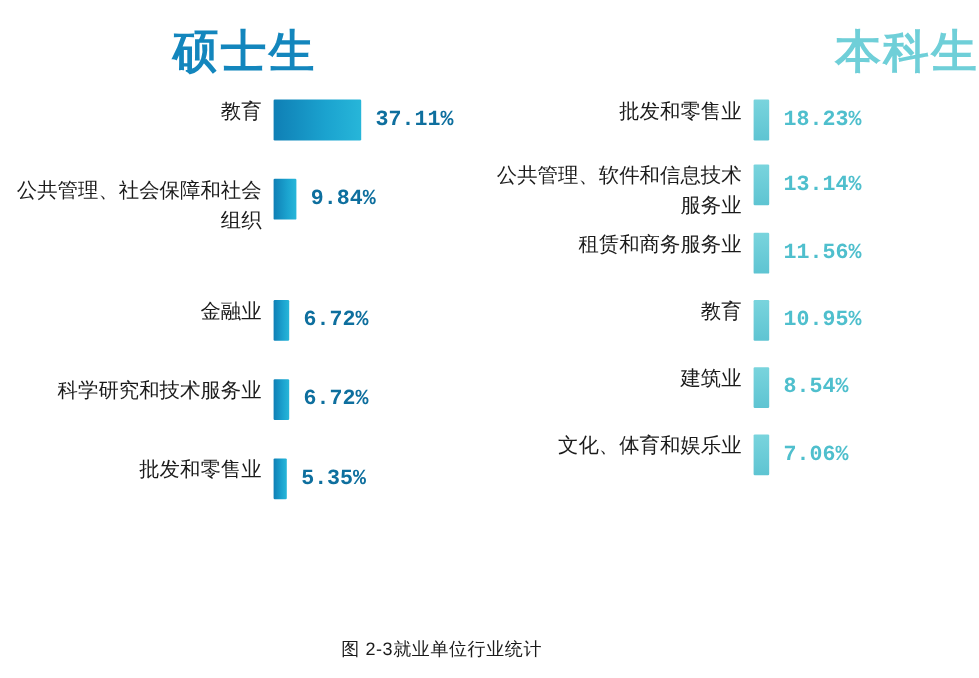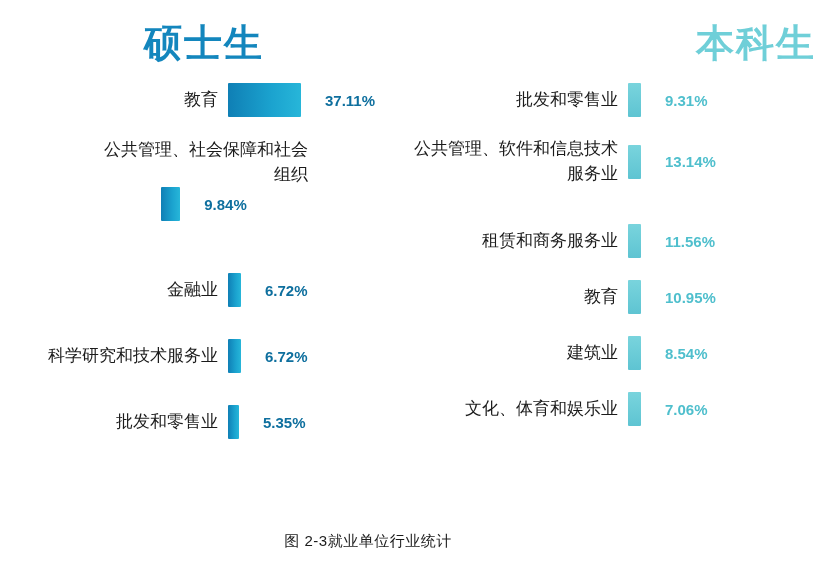--- a/index.html
+++ b/index.html
@@ -38,22 +38,23 @@
   }
   .title-left  { color: #1386bd; }
   .title-right { color: #6fcfd8; text-align: right; }
 
   .rows {
     position: relative;
     margin-top: 10px;
   }
   .row {
     display: flex;
-    align-items: center;
+    align-items: flex-start;
     width: 100%;
+    font-family: Liberation Mono, monospace;
   }
   .row-label {
     flex: 0 0 auto;
     text-align: right;
     font-size: 17px;
     line-height: 1.45;
     color: #1b1b1b;
     padding-right: 10px;
   }
   .panel-left .row-label  { width: 218px; }
@@ -71,23 +72,23 @@
   .bar-left {
     background: linear-gradient(90deg, #0f7fb5 0%, #1ba3cf 60%, #27b6d9 100%);
     height: 34px;
   }
   .bar-right {
     background: linear-gradient(180deg, #79d4dd 0%, #5ec4d2 100%);
     height: 34px;
     width: 13px;
   }
   .bar-value {
-    font-size: 15px;
+    font-size: 18px;
     font-weight: bold;
-    padding-left: 24px;
+    padding-left: 12px;
     white-space: nowrap;
   }
   .value-left  { color: #0e6f9e; }
   .value-right { color: #4fbfcd; }
 
   .caption {
     position: absolute;
     left: 0;
     right: 0;
     bottom: 14px;
@@ -108,21 +109,21 @@
     <div class="rows">
 
       <div class="row" style="margin-top:14px;">
         <div class="row-label">教育</div>
         <div class="bar-wrap">
           <span class="bar bar-left" style="width:73px;"></span>
           <span class="bar-value value-left">37.11%</span>
         </div>
       </div>
 
-      <div class="row" style="margin-top:21px;flex-direction:column;">
+      <div class="row" style="margin-top:32px;">
         <div class="row-label">公共管理、社会保障和社会组织</div>
         <div class="bar-wrap">
           <span class="bar bar-left" style="width:19px;"></span>
           <span class="bar-value value-left">9.84%</span>
         </div>
       </div>
 
       <div class="row" style="margin-top:52px;">
         <div class="row-label">金融业</div>
         <div class="bar-wrap">
@@ -151,33 +152,33 @@
   </div>
 
   <div class="panel panel-right">
     <div class="panel-title title-right">本科生</div>
     <div class="rows">
 
       <div class="row" style="margin-top:14px;">
         <div class="row-label">批发和零售业</div>
         <div class="bar-wrap">
           <span class="bar bar-right"></span>
-          <span class="bar-value value-right">9.31%</span>
+          <span class="bar-value value-right">18.23%</span>
         </div>
       </div>
 
       <div class="row" style="margin-top:20px;">
         <div class="row-label">公共管理、软件和信息技术服务业</div>
         <div class="bar-wrap">
           <span class="bar bar-right"></span>
           <span class="bar-value value-right">13.14%</span>
         </div>
       </div>
 
-      <div class="row" style="margin-top:38px;">
+      <div class="row" style="margin-top:8px;">
         <div class="row-label">租赁和商务服务业</div>
         <div class="bar-wrap">
           <span class="bar bar-right"></span>
           <span class="bar-value value-right">11.56%</span>
         </div>
       </div>
 
       <div class="row" style="margin-top:22px;">
         <div class="row-label">教育</div>
         <div class="bar-wrap">

